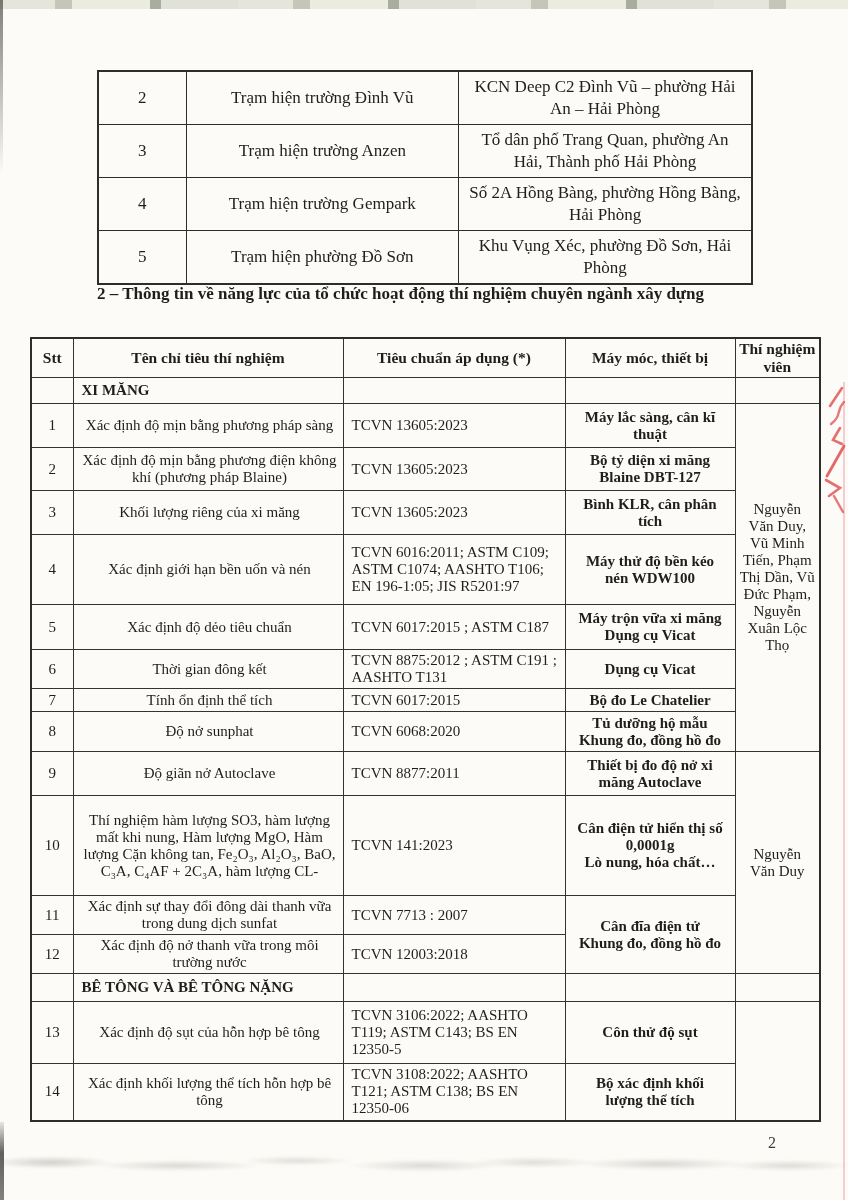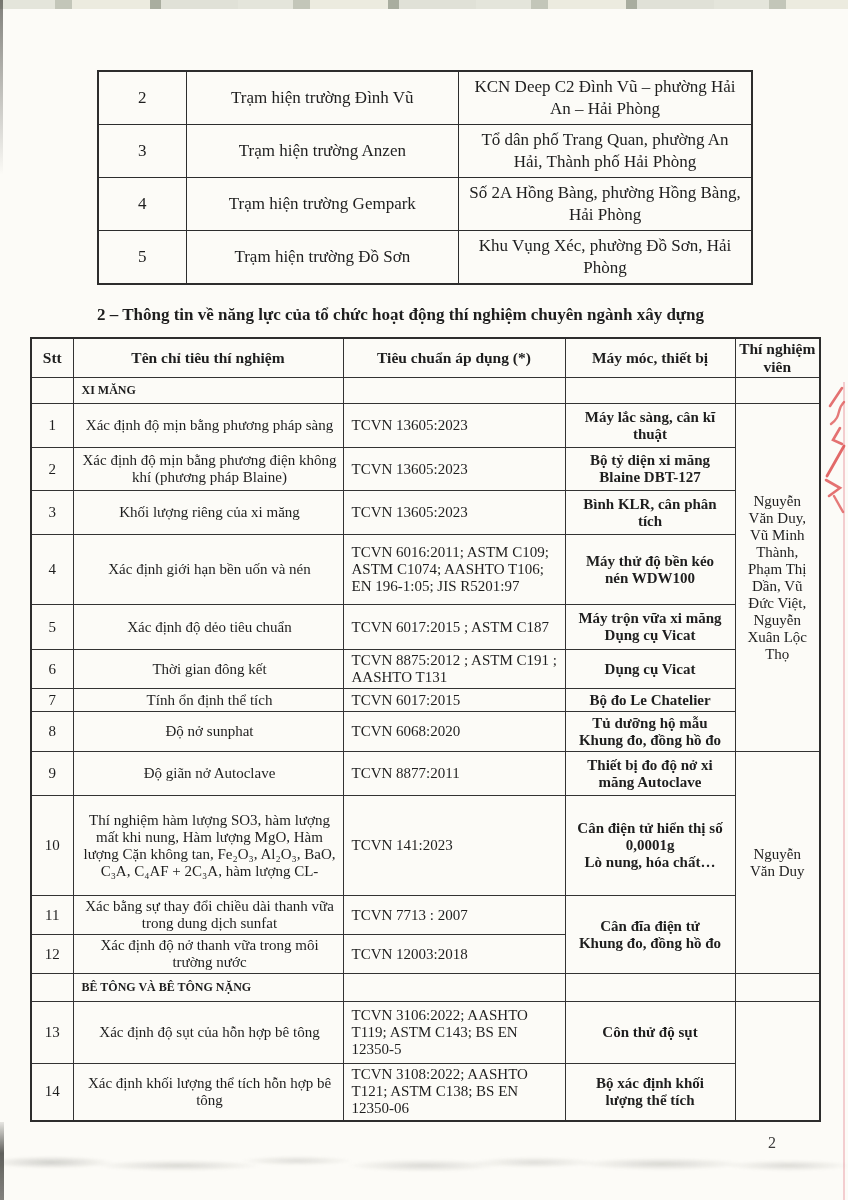--- a/index.html
+++ b/index.html
@@ -53,26 +53,26 @@
   }
   .t1 td{border:1.5px solid #2d2d2d;text-align:center;padding:2px 8px;}
   .t2{
     position:absolute;left:30px;top:337px;width:791px;
     border:2px solid #2d2d2d;font-size:15px;line-height:17px;
   }
   .t2 td{border:1.2px solid #333;}
   .t2 .hd{font-weight:bold;text-align:center;font-size:15.5px;line-height:18px;padding:1px 2px;}
   .t2 .stt{text-align:center;padding:0 2px;}
   .t2 .nm{text-align:center;padding:2px 5px 2px 8px;}
-  .t2 .sec{font-weight:bold;text-align:left;padding:2px 5px 2px 8px;font-size:12px;}
+  .t2 .sec{font-weight:bold;text-align:left;padding:2px 5px 2px 8px;font-size:15px;}
   .t2 .std{text-align:left;padding:2px 4px 2px 8px;}
   .t2 .eq{text-align:center;padding:1px 4px;white-space:pre-line;font-weight:bold;}
   .t2 .ts{text-align:center;padding:2px 4px;}
   .heading{
-    position:absolute;left:97px;top:304px;width:700px;
+    position:absolute;left:97px;top:283px;width:700px;
     font-size:17px;font-weight:bold;line-height:22px;
   }
   .pagenum{
     position:absolute;left:768px;top:1134px;
     font-size:16px;color:#3a3a3a;
   }
 </style>
 </head>
 <body>
 
@@ -109,21 +109,21 @@
         <td>Trạm hiện trường Anzen</td>
         <td>Tổ dân phố Trang Quan, phường An Hải, Thành phố Hải Phòng</td>
       </tr>
       <tr style="height:53px">
         <td>4</td>
         <td>Trạm hiện trường Gempark</td>
         <td>Số 2A Hồng Bàng, phường Hồng Bàng, Hải Phòng</td>
       </tr>
       <tr style="height:54px">
         <td>5</td>
-        <td>Trạm hiện trường Đồ Sơn</td>
+        <td>Trạm hiện phường Đồ Sơn</td>
         <td>Khu Vụng Xéc, phường Đồ Sơn, Hải Phòng</td>
       </tr>
     </tbody>
   </table>
 
   <div class="heading">2 – Thông tin về năng lực của tổ chức hoạt động thí nghiệm chuyên ngành xây dựng</div>
 
   <table class="t2">
     <colgroup>
       <col style="width:42px">
@@ -146,21 +146,21 @@
         <td></td>
         <td></td>
         <td></td>
       </tr>
       <tr style="height:44px">
         <td class="stt">1</td>
         <td class="nm">Xác định độ mịn bằng phương pháp sàng</td>
         <td class="std">TCVN 13605:2023</td>
         <td class="eq">Máy lắc sàng, cân kĩ
 thuật</td>
-        <td class="ts" rowspan="8">Nguyễn Văn Duy, Vũ Minh Thành, Phạm Thị Dần, Vũ Đức Việt, Nguyễn Xuân Lộc Thọ</td>
+        <td class="ts" rowspan="8">Nguyễn Văn Duy, Vũ Minh Tiến, Phạm Thị Dần, Vũ Đức Phạm, Nguyễn Xuân Lộc Thọ</td>
       </tr>
       <tr style="height:43px">
         <td class="stt">2</td>
         <td class="nm">Xác định độ mịn bằng phương điện không khí (phương pháp Blaine)</td>
         <td class="std">TCVN 13605:2023</td>
         <td class="eq">Bộ tỷ diện xi măng
 Blaine DBT-127</td>
       </tr>
       <tr style="height:44px">
         <td class="stt">3</td>
@@ -213,21 +213,21 @@
       <tr style="height:100px">
         <td class="stt">10</td>
         <td class="nm">Thí nghiệm hàm lượng SO3, hàm lượng mất khi nung, Hàm lượng MgO, Hàm lượng Cặn không tan, Fe₂O₃, Al₂O₃, BaO, C₃A, C₄AF + 2C₃A, hàm lượng CL-</td>
         <td class="std">TCVN 141:2023</td>
         <td class="eq">Cân điện tử hiển thị số
 0,0001g
 Lò nung, hóa chất…</td>
       </tr>
       <tr style="height:37px">
         <td class="stt">11</td>
-        <td class="nm">Xác bằng sự thay đổi chiều dài thanh vữa trong dung dịch sunfat</td>
+        <td class="nm">Xác định sự thay đổi đông dài thanh vữa trong dung dịch sunfat</td>
         <td class="std">TCVN 7713 : 2007</td>
         <td class="eq" rowspan="2">Cân đĩa điện tử
 Khung đo, đồng hồ đo</td>
       </tr>
       <tr style="height:33px">
         <td class="stt">12</td>
         <td class="nm">Xác định độ nở thanh vữa trong môi trường nước</td>
         <td class="std">TCVN 12003:2018</td>
       </tr>
       <tr style="height:28px">

